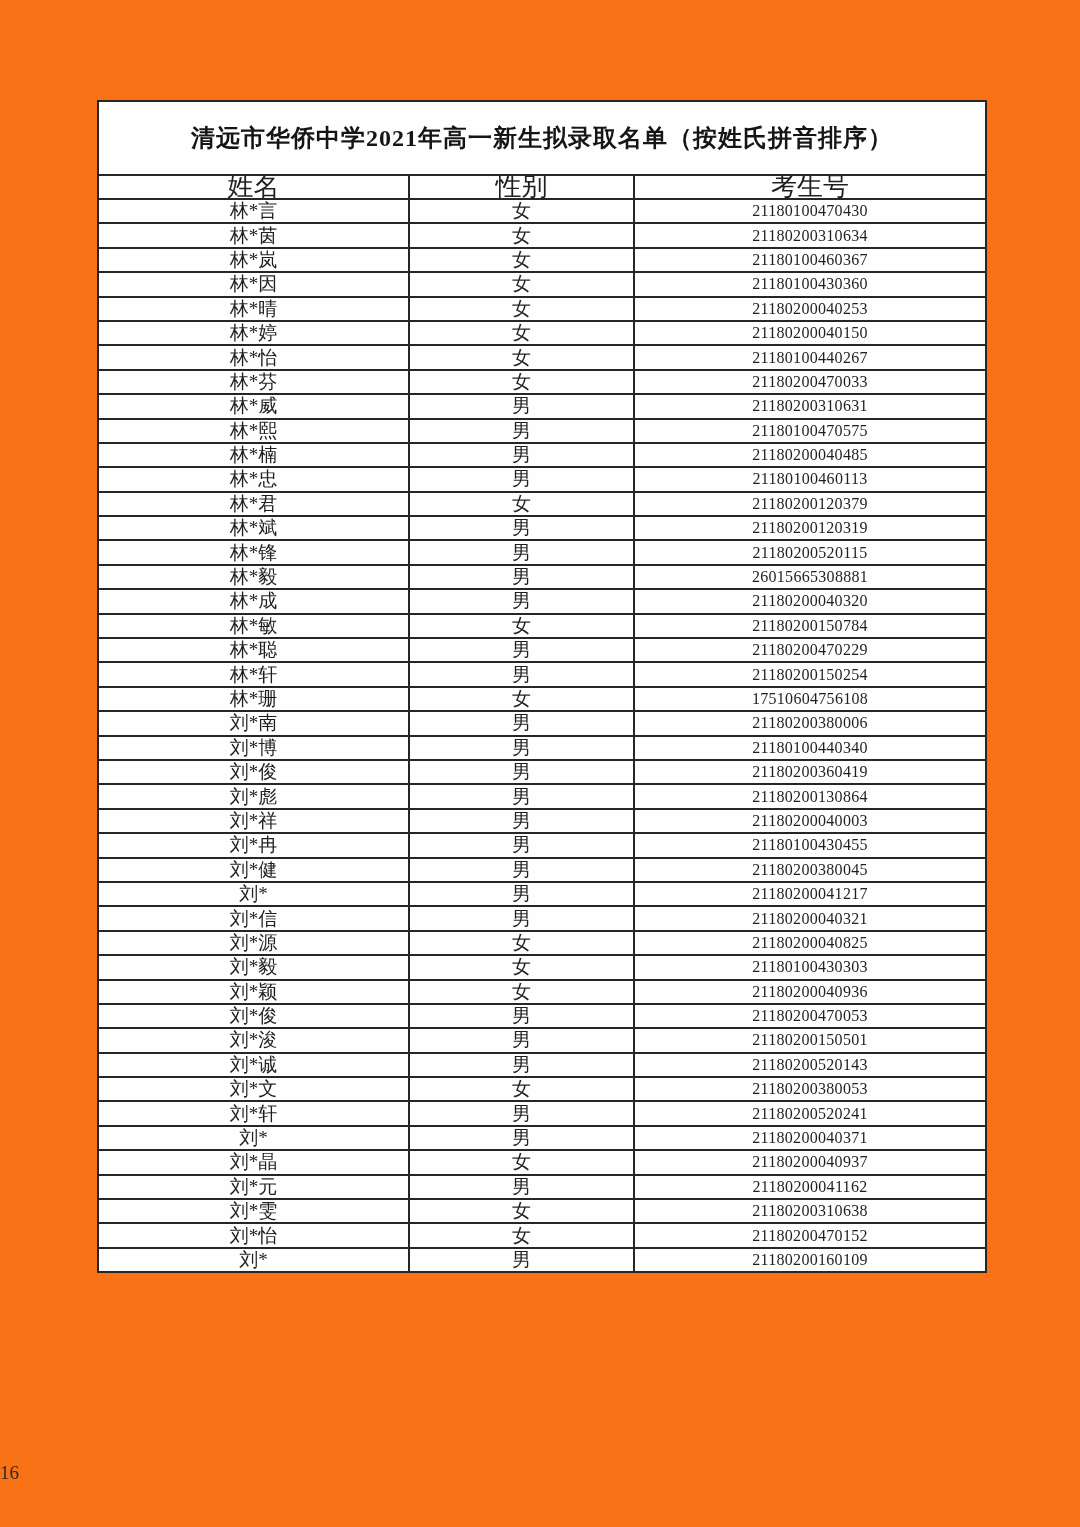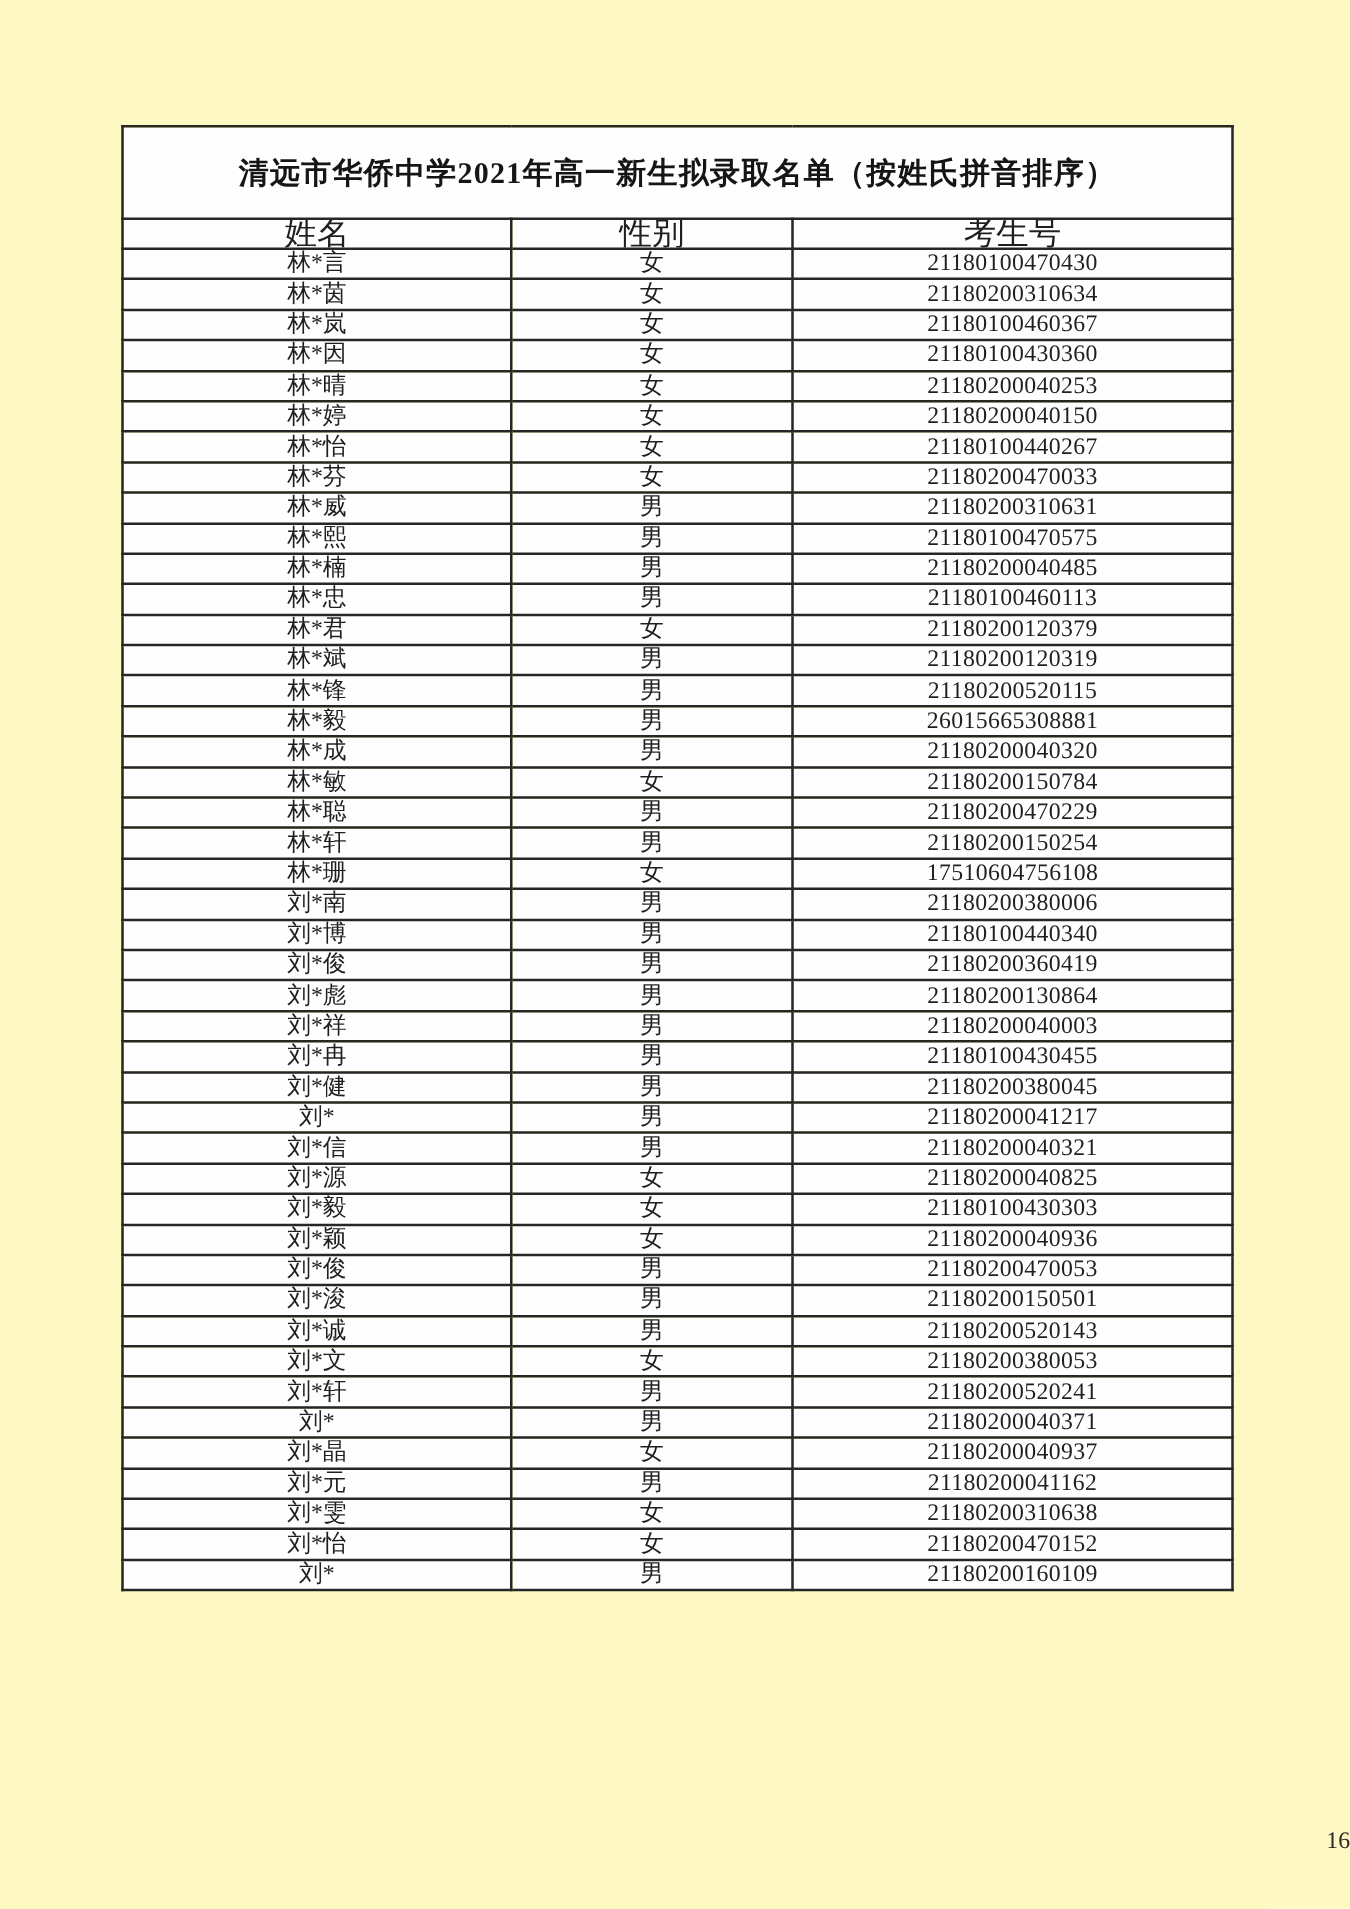--- a/index.html
+++ b/index.html
@@ -4,21 +4,21 @@
 <style>
   html, body {
     margin: 0;
     padding: 0;
     background: #ffffff;
   }
   .sheet {
     position: relative;
     width: 1080px;
     height: 1527px;
-    background: #fef9c3;
+    background: #f97316;
     font-family: "Liberation Serif", "DejaVu Serif", serif;
     color: #1f1f1f;
     overflow: hidden;
   }
   table.admission {
     position: absolute;
     left: 97px;
     top: 100px;
     width: 888px;
     border-collapse: collapse;
@@ -46,29 +46,29 @@
     font-size: 26px;
     font-weight: normal;
     line-height: 22px;
   }
   tbody td {
     height: 22.4px;
     font-size: 19px;
     line-height: 22px;
   }
   td.num {
-    font-size: 19px;
+    font-size: 16px;
     letter-spacing: 0.3px;
   }
   .page-number {
     position: absolute;
     left: 0;
     top: 1462px;
     width: 100%;
-    text-align: right;
+    text-align: left;
     font-size: 19px;
     color: #2a2a2a;
   }
 </style>
 </head>
 <body>
 
 <div class="sheet">
 
   <table class="admission">

